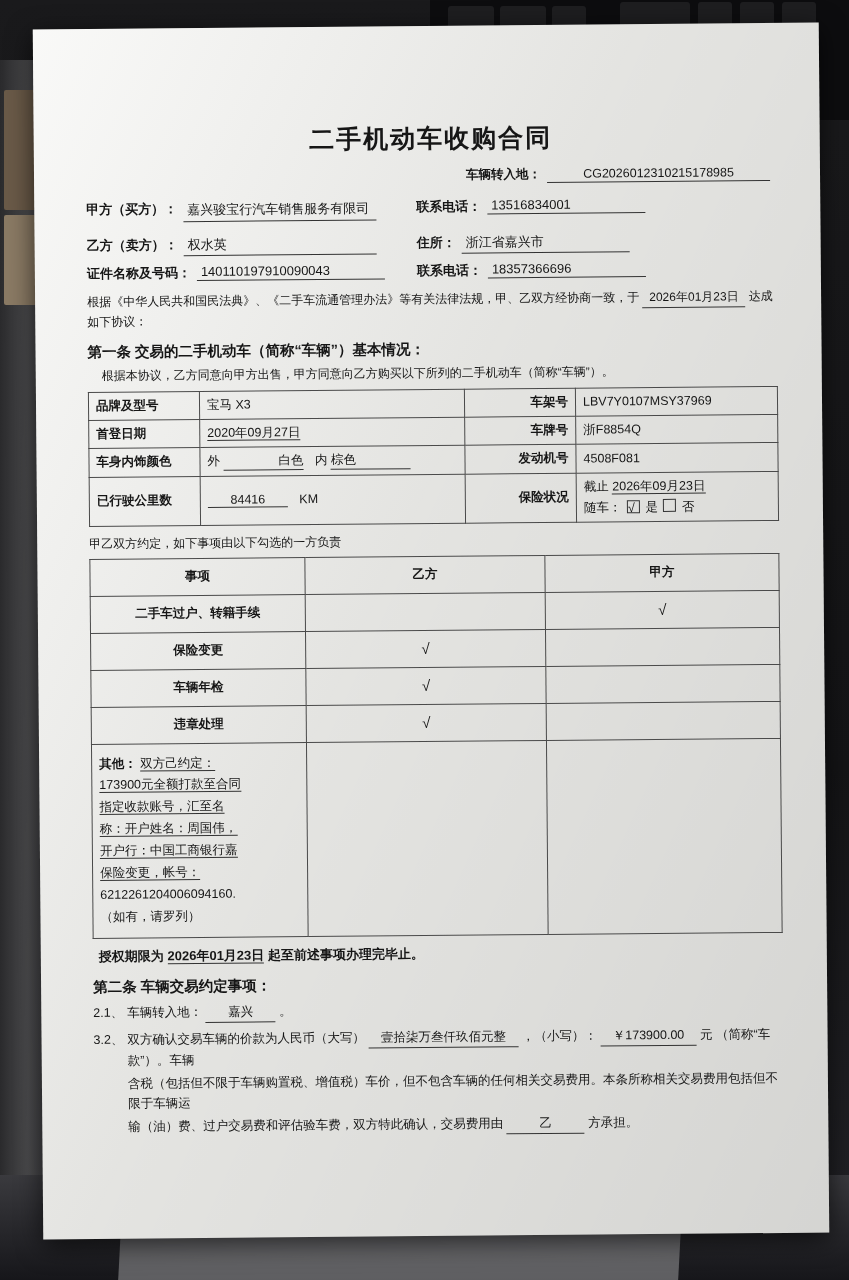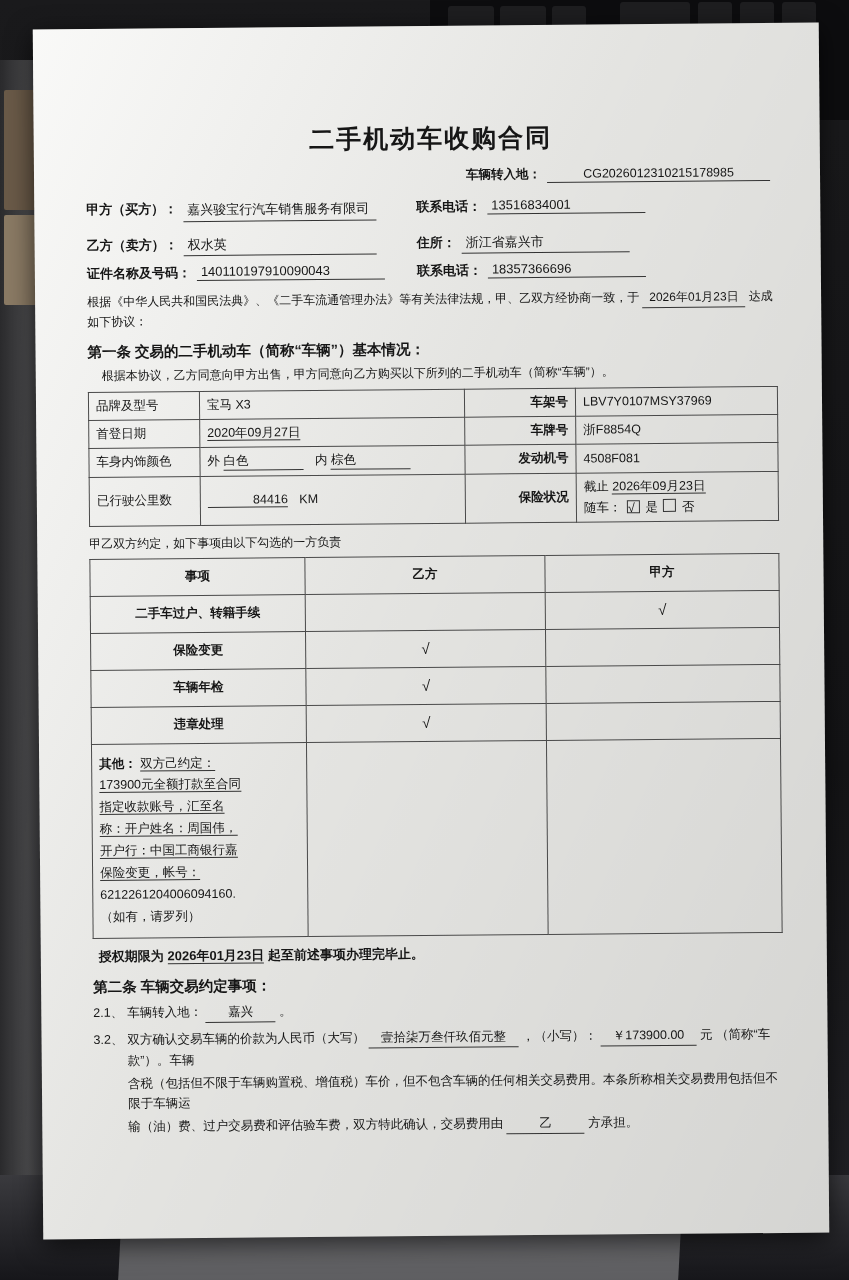--- a/index.html
+++ b/index.html
@@ -49,21 +49,21 @@
   .party .r{flex:1;display:flex;align-items:flex-start;}
   .party b{font-weight:bold;white-space:nowrap;}
   .party .val{margin-left:6px;}
 
   .legal{font-size:12px;line-height:1.5;margin:10px 0 2px 0;}
   .sec{font-size:14.5px;font-weight:bold;margin:12px 0 6px 0;}
   .sub{font-size:12px;margin:0 0 7px 14px;}
 
   table{border-collapse:collapse;width:100%;font-size:12.5px;}
   td{border:1px solid #4a4a4a;padding:5px 7px;vertical-align:middle;}
-  .lbl-cell{font-weight:normal;width:96px;margin-left:16px;}
+  .lbl-cell{font-weight:bold;width:96px;margin-left:16px;}
   .mid-lbl{font-weight:bold;width:96px;text-align:right;}
   .grey-note{font-size:12px;margin:9px 0 6px 0;}
 
   table.items td{height:26px;}
   table.items .hdr{font-weight:bold;text-align:center;}
   .center{text-align:center;}
   .tick{font-size:15px;}
   .other-cell{line-height:1.75;font-size:12.5px;}
   .handw{border-bottom:1px solid #333;}
 
@@ -162,31 +162,31 @@
         <td>
           <span class="handw">2020年09月27日</span>
         </td>
         <td class="mid-lbl">车牌号</td>
         <td>浙F8854Q</td>
       </tr>
       <tr>
         <td class="lbl-cell">车身内饰颜色</td>
         <td>
           <span>外</span>
-          <span class="handw" style="display:inline-block;min-width:80px;text-align:left">白色</span>
+          <span class="handw" style="display:inline-block;min-width:80px;text-align:right">白色</span>
           <span style="margin-left:8px">内</span>
           <span class="handw" style="display:inline-block;min-width:80px;text-align:left">棕色</span>
         </td>
         <td class="mid-lbl">发动机号</td>
         <td>4508F081</td>
       </tr>
       <tr>
         <td class="lbl-cell">已行驶公里数</td>
         <td>
-          <span class="handw" style="display:inline-block;min-width:80px;text-align:right">84416</span>
+          <span class="handw" style="display:inline-block;min-width:80px;text-align:center">84416</span>
           <span style="margin-left:8px">KM</span>
         </td>
         <td class="mid-lbl">保险状况</td>
         <td>
           <div>
             <span>截止</span>
             <span class="handw">2026年09月23日</span>
           </div>
           <div style="margin-top:4px">
             <span>随车：</span>

